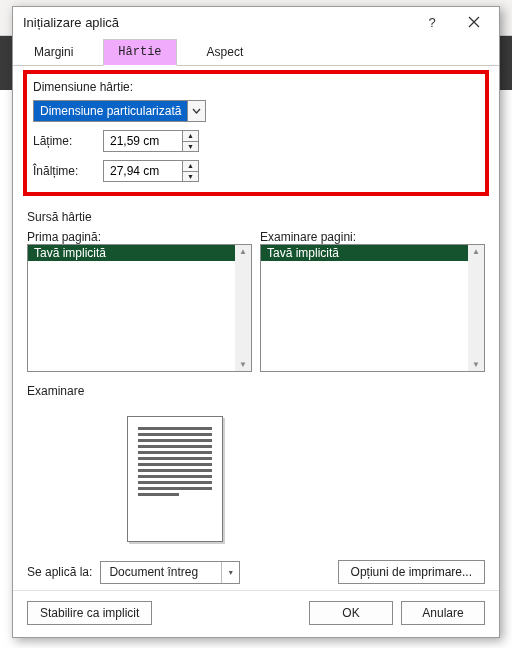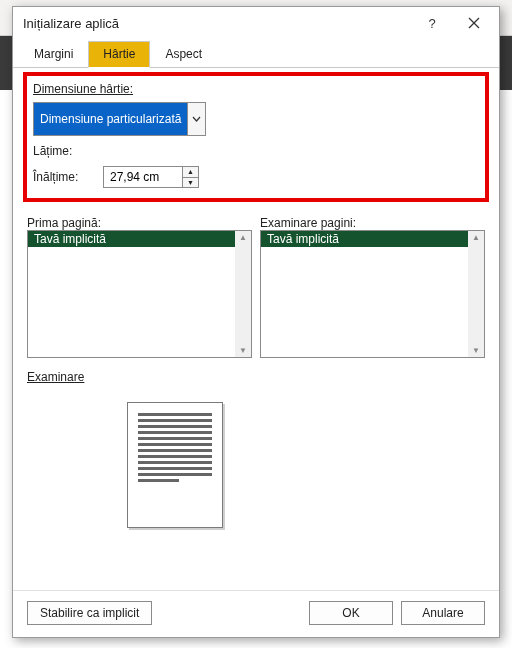--- a/index.html
+++ b/index.html
@@ -38,46 +38,48 @@
   .title-text { flex: 1; font-size: 13px; }
   .title-btn {
     width: 42px; height: 30px;
     display: flex; align-items: center; justify-content: center;
     font-size: 13px; color: #333;
   }
   .tabs {
     display: flex; padding: 0 6px; margin-top: 2px;
     border-bottom: 1px solid #c9c9c9;
     font-size: 12px;
+    gap: 15px;
   }
   .tab {
     padding: 5px 14px 6px 14px;
     border: 1px solid transparent;
     border-bottom: none;
     margin-bottom: -1px;
     cursor: default;
   }
   .tab.active {
     border-color: #c9c9c9;
     border-bottom: 1px solid #fff;
-    background: #eab308;
+    background: #f0abfc;
+    font-family: Liberation Mono, monospace;
   }
   .body {
     flex: 1; padding: 10px 14px 6px 14px;
     display: flex; flex-direction: column;
   }
-  .group-label { margin: 2px 0 6px 0; text-decoration: underline; }
+  .group-label { margin: 2px 0 6px 0; }
   .highlight-box {
     border: 4px solid #e60000;
     padding: 4px 6px 10px 6px;
     margin: -6px -4px 6px -4px;
   }
   .combo {
     display: inline-flex; align-items: stretch;
-    border: 1px solid #8a8a8a; height: 34px;
+    border: 1px solid #8a8a8a; height: 22px;
     background: #fff;
     vertical-align: middle;
   }
   .combo.sel { background: #0a63c6; color: #fff; }
   .combo .combo-text { padding: 2px 6px; min-width: 150px; display: flex; align-items: center; }
   .combo .combo-btn {
     width: 18px; border-left: 1px solid #8a8a8a;
     display: flex; align-items: center; justify-content: center;
     background: #f6f6f6; color: #333;
   }
@@ -196,35 +198,43 @@
         <div class="combo-text">Dimensiune particularizată</div>
         <div class="combo-btn">
           <svg width="9" height="6" viewBox="0 0 9 6">
               <polyline points="1,1 4.5,5 8,1" fill="none" stroke="#333" stroke-width="1.2"></polyline>
             </svg>
         </div>
       </div>
 
       <div class="row">
         <div class="lbl">Lățime:</div>
+        <div class="spinput">
+          <input type="text" value="21,59 cm" style="">
+          <div class="spinbtns">
+            <div>▲</div>
+            <div>▼</div>
+          </div>
+        </div>
       </div>
 
       <div class="row">
         <div class="lbl">Înălțime:</div>
         <div class="spinput">
           <input type="text" value="27,94 cm" style="">
           <div class="spinbtns">
             <div>▲</div>
             <div>▼</div>
           </div>
         </div>
       </div>
     </div>
 
     <div class="source">
+      <div class="group-label">Sursă hârtie</div>
       <div class="source-cols">
         <div class="source-col">
           <div>Prima pagină:</div>
           <div class="listbox">
             <div class="listbox-content">
               <div class="listbox-item">Tavă implicită</div>
             </div>
             <div class="listbox-scroll">
               <span>▲</span>
               <span>▼</span>
@@ -259,20 +269,29 @@
           <div class="ln"></div>
             <div class="ln"></div>
             <div class="ln"></div>
           <div class="ln"></div>
             <div class="ln"></div>
             <div class="ln short"></div>
         </div>
       </div>
     </div>
 
+    <div class="apply-row">
+      <div class="lbl2">Se aplică la:</div>
+      <div class="apply-combo">
+        <div class="txt">Document întreg</div>
+        <div class="dd">▾</div>
+      </div>
+      <div class="spacer"></div>
+      <div class="btn">Opțiuni de imprimare...</div>
+    </div>
 
   </div>
 
   <div class="footer">
     <div class="btn">Stabilire ca implicit</div>
     <div class="spacer"></div>
     <div class="btn wide">OK</div>
     <div class="btn wide">Anulare</div>
   </div>
 

